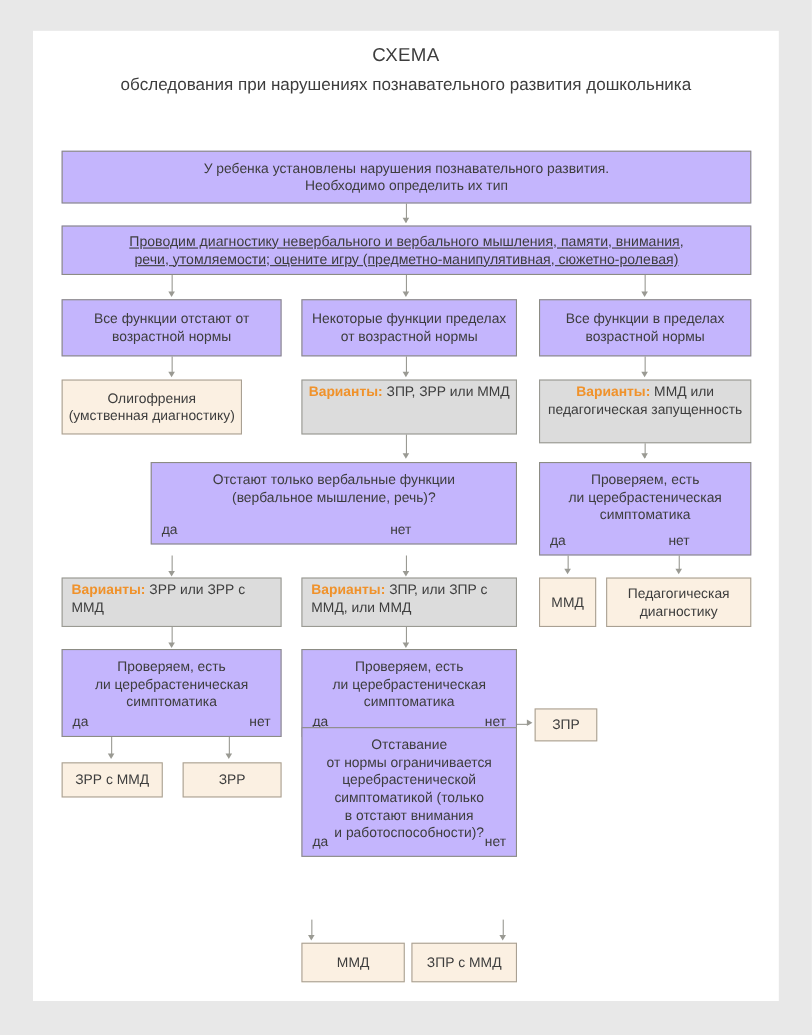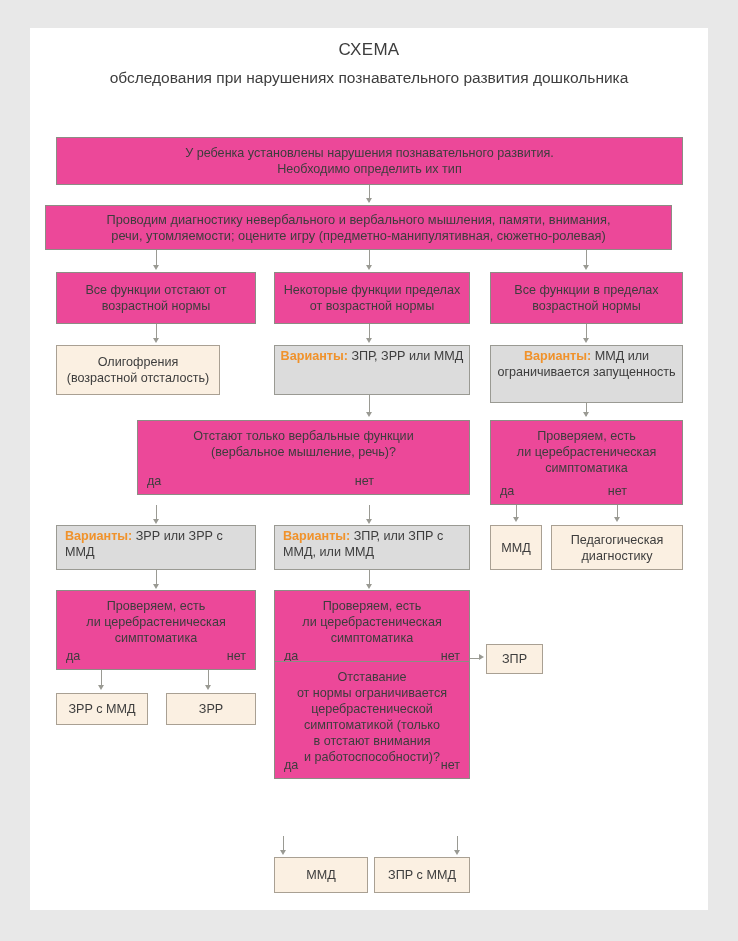--- a/index.html
+++ b/index.html
@@ -59,21 +59,21 @@
     display: flex;
     flex-direction: column;
     align-items: center;
     justify-content: center;
     text-align: center;
     font-size: 12.6px;
     line-height: 16px;
     color: #3d3d3d;
     padding: 2px 4px;
   }
-  .box.white  { background: #ec4899; }
+  .box.white  { background: #c4b5fd; }
   .box.cream  { background: #fbf0e2; border-color: #a9a093; }
   .box.gray   { background: #dcdcdc; border-color: #9a9a93; }
 
   .box.wide-text { font-size: 12.8px; }
 
   
   .box.decision {
     justify-content: flex-start;
     padding-top: 7px;
   }
@@ -143,21 +143,21 @@
   <div class="title-sub">обследования при нарушениях познавательного развития дошкольника</div>
 
   <div class="box white" style="left:56px; top:137px; width:627px; height:48px;">
     <div>У ребенка установлены нарушения познавательного развития.</div>
     <div>Необходимо определить их тип</div>
   </div>
 
   <div class="vline" style="left:369px; top:185px; height:17px;"></div>
   <div class="arrow-down" style="left:366px; top:198px;"></div>
 
-  <div class="box white wide-text" style="left:45px; top:205px; width:627px; height:45px;">
+  <div class="box white wide-text" style="left:56px; top:205px; width:627px; height:45px;text-decoration:underline;">
     <div>Проводим диагностику невербального и вербального мышления, памяти, внимания,</div>
     <div>речи, утомляемости; оцените игру (предметно-манипулятивная, сюжетно-ролевая)</div>
   </div>
 
   <div class="vline" style="left:156px; top:250px; height:18px;"></div>
   <div class="arrow-down" style="left:153px; top:265px;"></div>
 
   <div class="vline" style="left:369px; top:250px; height:18px;"></div>
   <div class="arrow-down" style="left:366px; top:265px;"></div>
 
@@ -180,34 +180,34 @@
   <div class="arrow-down" style="left:153px; top:338px;"></div>
 
   <div class="vline" style="left:369px; top:324px; height:17px;"></div>
   <div class="arrow-down" style="left:366px; top:338px;"></div>
 
   <div class="vline" style="left:586px; top:324px; height:17px;"></div>
   <div class="arrow-down" style="left:583px; top:338px;"></div>
 
   <div class="box cream" style="left:56px; top:345px; width:164px; height:50px;">
     <div>Олигофрения</div>
-    <div>(возрастной отсталость)</div>
+    <div>(умственная диагностику)</div>
   </div>
 
   <div class="box gray variant" style="left:274px; top:345px; width:196px; height:50px;">
     <div>
       <span class="vlabel">Варианты: </span>
       <span>ЗПР, ЗРР или ММД</span>
     </div>
   </div>
 
   <div class="box gray variant" style="left:490px; top:345px; width:193px; height:58px;">
     <div>
       <span class="vlabel">Варианты: </span>
-      <span>ММД или ограничивается запущенность</span>
+      <span>ММД или педагогическая запущенность</span>
     </div>
   </div>
 
   <div class="vline" style="left:369px; top:395px; height:20px;"></div>
   <div class="arrow-down" style="left:366px; top:412px;"></div>
 
   <div class="vline" style="left:586px; top:403px; height:13px;"></div>
   <div class="arrow-down" style="left:583px; top:412px;"></div>
 
   <div class="box white decision" style="left:137px; top:420px; width:333px; height:75px;">

